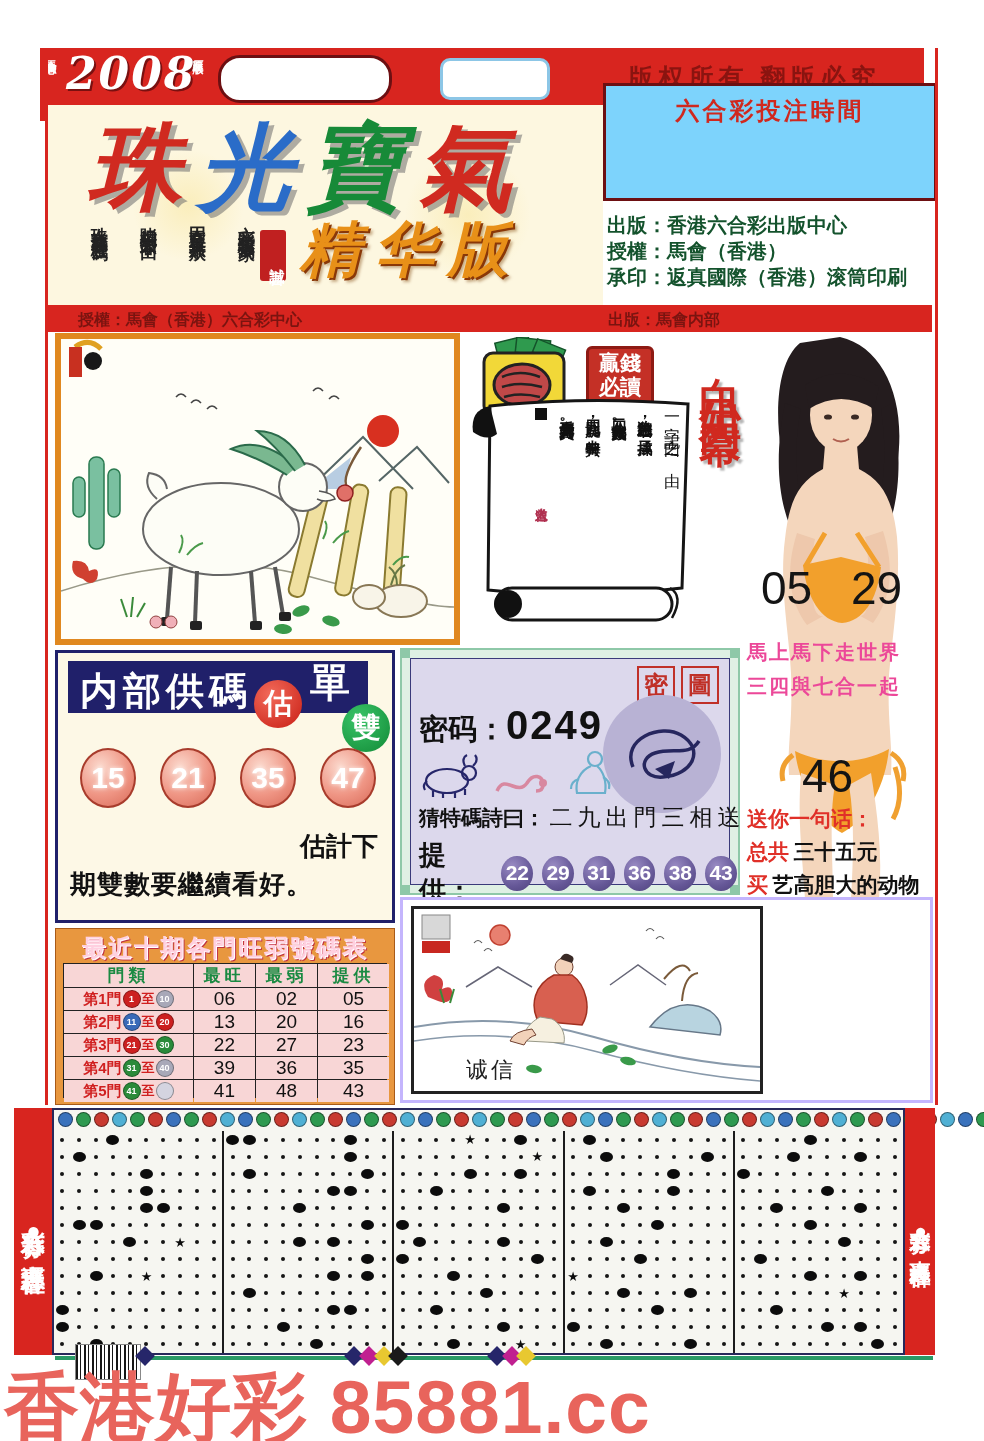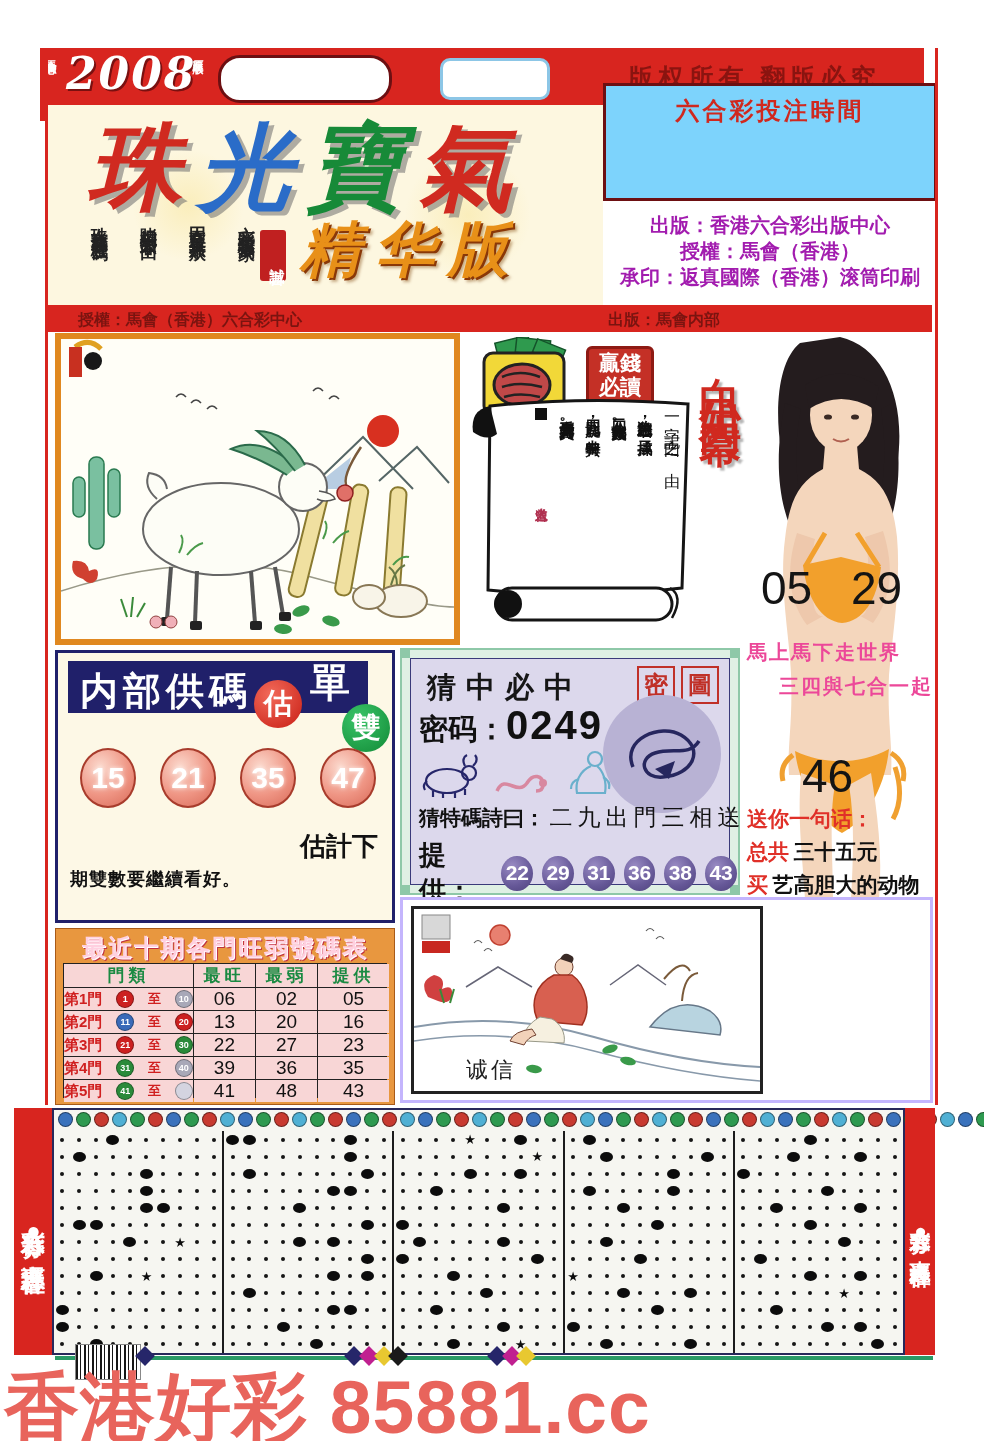--- a/index.html
+++ b/index.html
@@ -31,21 +31,21 @@
   #honesty-seal{left:212px;top:125px;width:26px;height:48px;background:#c02020;border-radius:3px;
                 color:#fff;font-size:15px;font-weight:bold;text-align:center;padding-top:3px;}
   #subtitle-jinghua{left:252px;top:105px;font-size:60px;font-weight:bold;font-style:italic;letter-spacing:14px;
                     color:#e89018;text-shadow:2px 2px 0 #8a3808,4px 4px 3px rgba(120,60,0,.4);
                     font-family:"DejaVu Serif",serif;}
 
   
   #betting-box{left:603px;top:83px;width:328px;height:112px;background:#7dd3fc;border:3px solid #6d0f12;}
   #betting-title{margin-top:9px;text-align:center;color:#d0281e;font-size:24px;font-weight:bold;letter-spacing:3px;}
   #publisher-lines{left:607px;top:212px;width:326px;}
-  .publine{font-size:20px;font-weight:bold;color:#a21caf;line-height:26px;white-space:nowrap;text-align:center;}
+  .publine{font-size:20px;font-weight:bold;color:#14532d;line-height:26px;white-space:nowrap;}
 
   
   #auth-bar{left:48px;top:305px;width:884px;height:27px;background:#d8251f;color:#7a1410;font-size:16px;font-weight:bold;}
   #auth-left{position:absolute;left:30px;top:5px;}
   #auth-right{position:absolute;left:560px;top:5px;}
 
   
   #goat-box{left:55px;top:333px;width:405px;height:312px;background:#fffef7;border:6px solid #e08820;box-sizing:border-box;}
 
   
@@ -80,21 +80,21 @@
   #gu-badge{position:absolute;left:196px;top:27px;width:48px;height:48px;border-radius:50%;background:radial-gradient(circle at 35% 30%,#f26a5a,#c81e14);
             color:#fff;font-size:29px;font-weight:bold;display:flex;align-items:center;justify-content:center;}
   #shuang-badge{position:absolute;left:284px;top:51px;width:48px;height:48px;border-radius:50%;background:radial-gradient(circle at 35% 30%,#39c468,#128a36);
             color:#fff;font-size:29px;font-weight:bold;display:flex;align-items:center;justify-content:center;}
   #internal-balls{position:absolute;left:22px;top:95px;width:296px;display:flex;gap:24px;}
   .pball{width:56px;height:56px;border-radius:50%;border:2px solid #a83c2c;
          background:radial-gradient(circle at 35% 30%,#fbd9cd,#ef9584 55%,#d86a58);
          color:#fff;font-size:30px;font-weight:bold;display:flex;align-items:center;justify-content:center;
          text-shadow:0 0 4px rgba(255,255,255,.8);}
   #internal-note-right{position:absolute;right:14px;top:176px;font-size:26px;font-weight:bold;color:#111;}
-  #internal-note{position:absolute;left:12px;top:214px;font-size:18px;font-weight:bold;color:#111;letter-spacing:1px;}
+  #internal-note{position:absolute;left:12px;top:214px;font-size:26px;font-weight:bold;color:#111;letter-spacing:1px;}
 
   
   #secret-box{left:400px;top:648px;width:340px;height:247px;background:#dff0e4;border:2px solid #8ec8a8;box-sizing:border-box;}
   .corner{position:absolute;width:10px;height:10px;background:#8ec8a8;}
   #secret-inner{position:absolute;left:8px;top:8px;right:8px;bottom:8px;background:#dcd8ec;border:1px solid #3a3a7a;}
   #secret-title{position:absolute;left:16px;top:9px;font-size:29px;font-weight:bold;color:#161616;letter-spacing:10px;}
   #secret-seal{position:absolute;right:10px;top:7px;display:flex;gap:6px;}
   .sealchar{width:34px;height:34px;border:2px solid #c03028;color:#c03028;font-size:24px;font-weight:bold;
             display:flex;align-items:center;justify-content:center;font-family:"Liberation Serif",serif;}
   #pw-line{position:absolute;left:8px;top:44px;}
@@ -113,21 +113,21 @@
 
   
   #hotcold-table{left:55px;top:928px;width:340px;height:177px;background:#e8973f;border:1px solid #a85a18;box-sizing:border-box;}
   #table-title{text-align:center;font-size:24px;font-weight:bold;color:#ffd0e0;letter-spacing:2px;padding-top:3px;
                text-shadow:1px 1px 0 #fff,2px 2px 0 #c03040;}
   #table-grid{position:absolute;left:7px;right:7px;top:34px;bottom:6px;display:grid;
               grid-template-columns:40% 19% 19% 22%;grid-auto-rows:1fr;background:#222;gap:1px;border:1px solid #222;}
   .tcell{background:#f8d6d6;display:flex;align-items:center;justify-content:center;}
   .thead{color:#1a8a42;font-size:17px;font-weight:bold;letter-spacing:4px;}
   .tnum{color:#111;font-size:19px;}
-  .gatecell{gap:1px;justify-content:space-between;}
+  .gatecell{gap:1px;}
   .gate{color:#d02020;font-size:15px;font-weight:bold;white-space:nowrap;}
   .zhi{color:#d02020;font-size:13px;font-weight:bold;}
   .mball{width:16px;height:16px;border-radius:50%;color:#fff;font-size:9px;font-weight:bold;
          display:inline-flex;align-items:center;justify-content:center;border:1px solid rgba(0,0,0,.35);flex:none;}
 
   
   #beach-outer{left:400px;top:897px;width:533px;height:206px;background:#fff;border:3px solid #c4b5fd;box-sizing:border-box;}
   #beach-box{position:absolute;left:8px;top:6px;width:352px;height:188px;border:3px solid #222;box-sizing:border-box;background:#fff;}
   #beach-caption{position:absolute;left:52px;bottom:6px;font-size:22px;color:#222;font-family:"Liberation Serif",serif;letter-spacing:3px;}
 
@@ -333,21 +333,21 @@
       <path d="M58 232 L96 224 L136 234 C132 268 118 288 97 290 C76 288 62 266 58 232 Z" fill="#f2a02c"></path>
       <path d="M60 234 L80 200 M134 234 L112 200" stroke="#f2a02c" stroke-width="5" fill="none"></path>
       <path d="M50 418 C80 432 114 432 144 416 C140 456 120 488 97 500 C74 488 54 452 50 418 Z" fill="#f2a02c"></path>
       <path d="M48 422 q-14 10 -10 26 M146 420 q16 10 12 28 M150 434 q10 30 -2 52" stroke="#f0a030" stroke-width="5" fill="none"></path>
       <path d="M56 440 C52 488 58 528 60 566 L88 566 C88 524 84 484 90 452 Z" fill="#f4d6bc"></path>
       <path d="M104 452 C110 488 108 528 106 566 L134 566 C138 522 132 478 126 440 Z" fill="#f4d6bc"></path>
     </svg>
     <span class="photo-num" style="left:16px;top:228px;">05</span>
     <span class="photo-num" style="left:106px;top:228px;">29</span>
     <div class="photo-phrase" style="top:306px;">馬上馬下走世界</div>
-    <div class="photo-phrase" style="top:340px;text-align:right;">三四與七合一起</div>
+    <div class="photo-phrase" style="top:340px;">三四與七合一起</div>
     <span class="photo-num" style="left:40px;top:416px;margin-left:17px;">46</span>
     <div id="advice-block">
       <div><span class="adv-red">送你一句话：</span></div>
       <div>
         <span class="adv-red">总共</span>
         <span class="adv-black">三十五元</span>
       </div>
       <div>
         <span class="adv-red">买</span>
         <span class="adv-black">艺高胆大的动物</span>
@@ -371,21 +371,20 @@
     <div id="internal-note-right">估計下</div>
     <div id="internal-note">期雙數要繼續看好。</div>
   </div>
 
   <div class="abs" id="secret-box">
     <div class="corner" style="left:-2px;top:-2px;"></div>
     <div class="corner" style="right:-2px;top:-2px;"></div>
     <div class="corner" style="left:-2px;bottom:-2px;"></div>
     <div class="corner" style="right:-2px;bottom:-2px;"></div>
     <div id="secret-inner">
-      <div id="secret-title">猜中必中</div>
       <div id="secret-seal">
           <div class="sealchar">密</div>
           <div class="sealchar">圖</div>
         </div>
       <div id="pw-line">
         <span id="password-label">密码：</span><span id="password-value">0249</span>
       </div>
       <div id="zodiac-row">
         <svg width="58" height="46" viewBox="0 0 58 46">
           <g stroke="#26266a" stroke-width="2.2" fill="none">

